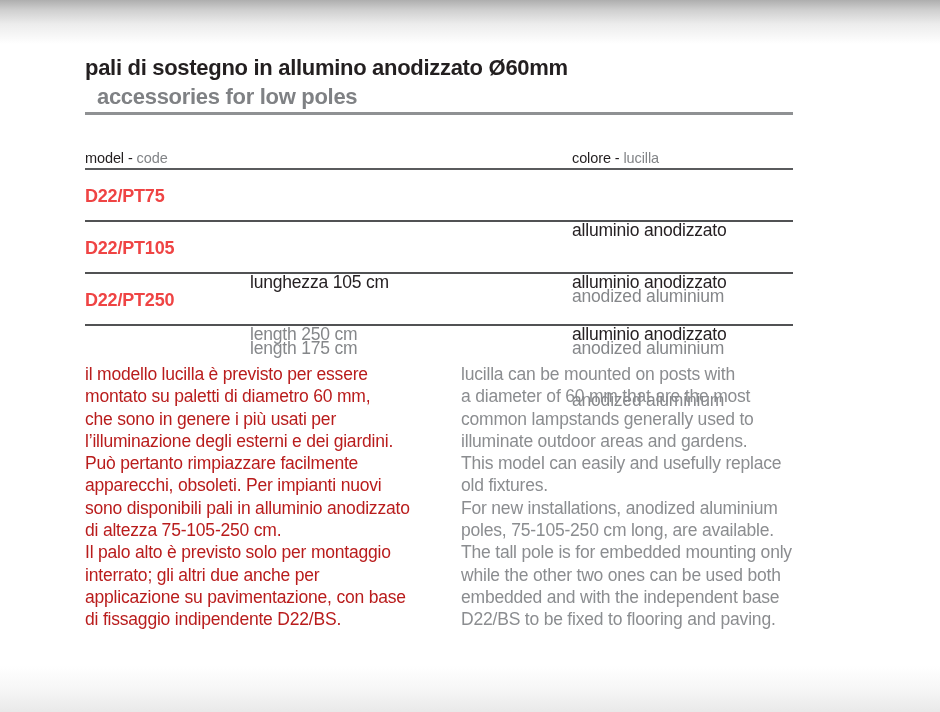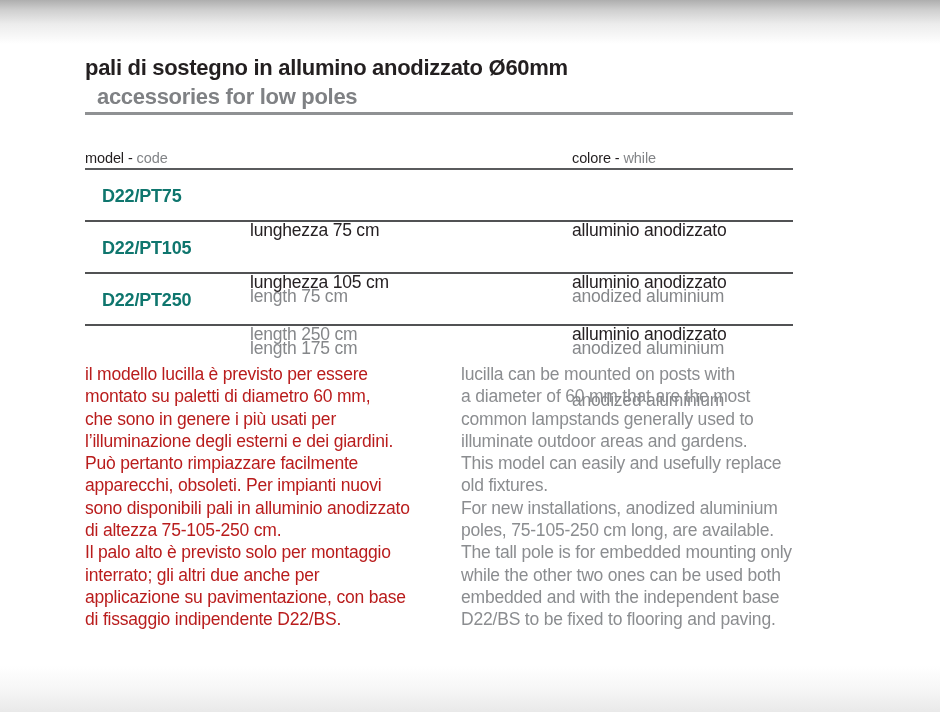--- a/index.html
+++ b/index.html
@@ -81,27 +81,27 @@
     width: 708px;
   }
   .spec-row {
     position: relative;
     width: 708px;
     height: 50px;
     border-bottom: 2px solid #515254;
   }
   .cell-code {
     position: absolute;
-    left: 17px; top: 0;
+    left: 0; top: 0;
     height: 50px;
     line-height: 52px;
     font-size: 18px;
     font-weight: bold;
     letter-spacing: -0.2px;
-    color: #0f766e;
+    color: #ef4444;
     white-space: pre;
   }
   .cell-two-line {
     position: absolute;
     top: 5px;
     font-size: 17.5px;
     line-height: 22px;
     letter-spacing: -0.2px;
     white-space: pre;
   }
@@ -134,32 +134,28 @@
   <div class="grad-bottom"></div>
 
   <div class="content">
 
     <div class="title">pali di sostegno in allumino anodizzato Ø60mm</div>
     <div class="subtitle">accessories for low poles</div>
     <div class="title-rule"></div>
 
     <div class="spec-header">
       <span class="col-code-label"><span class="lbl-dark">model - </span><span class="lbl-gray">code</span></span>
-      <span class="col-colour-label"><span class="lbl-dark">colore - </span><span class="lbl-gray">while</span></span>
+      <span class="col-colour-label"><span class="lbl-dark">colore - </span><span class="lbl-gray">lucilla</span></span>
     </div>
     <div class="header-rule"></div>
 
     <div class="spec-rows">
 
       <div class="spec-row">
         <div class="cell-code">D22/PT75</div>
-        <div class="cell-two-line cell-desc">
-          <div class="line-dark">lunghezza 75 cm</div>
-          <div class="line-gray">length 75 cm</div>
-        </div>
         <div class="cell-two-line cell-colour">
           <div class="line-dark">alluminio anodizzato</div>
           <div class="line-gray">anodized aluminium</div>
         </div>
       </div>
 
       <div class="spec-row">
         <div class="cell-code">D22/PT105</div>
         <div class="cell-two-line cell-desc">
           <div class="line-dark">lunghezza 105 cm</div>

